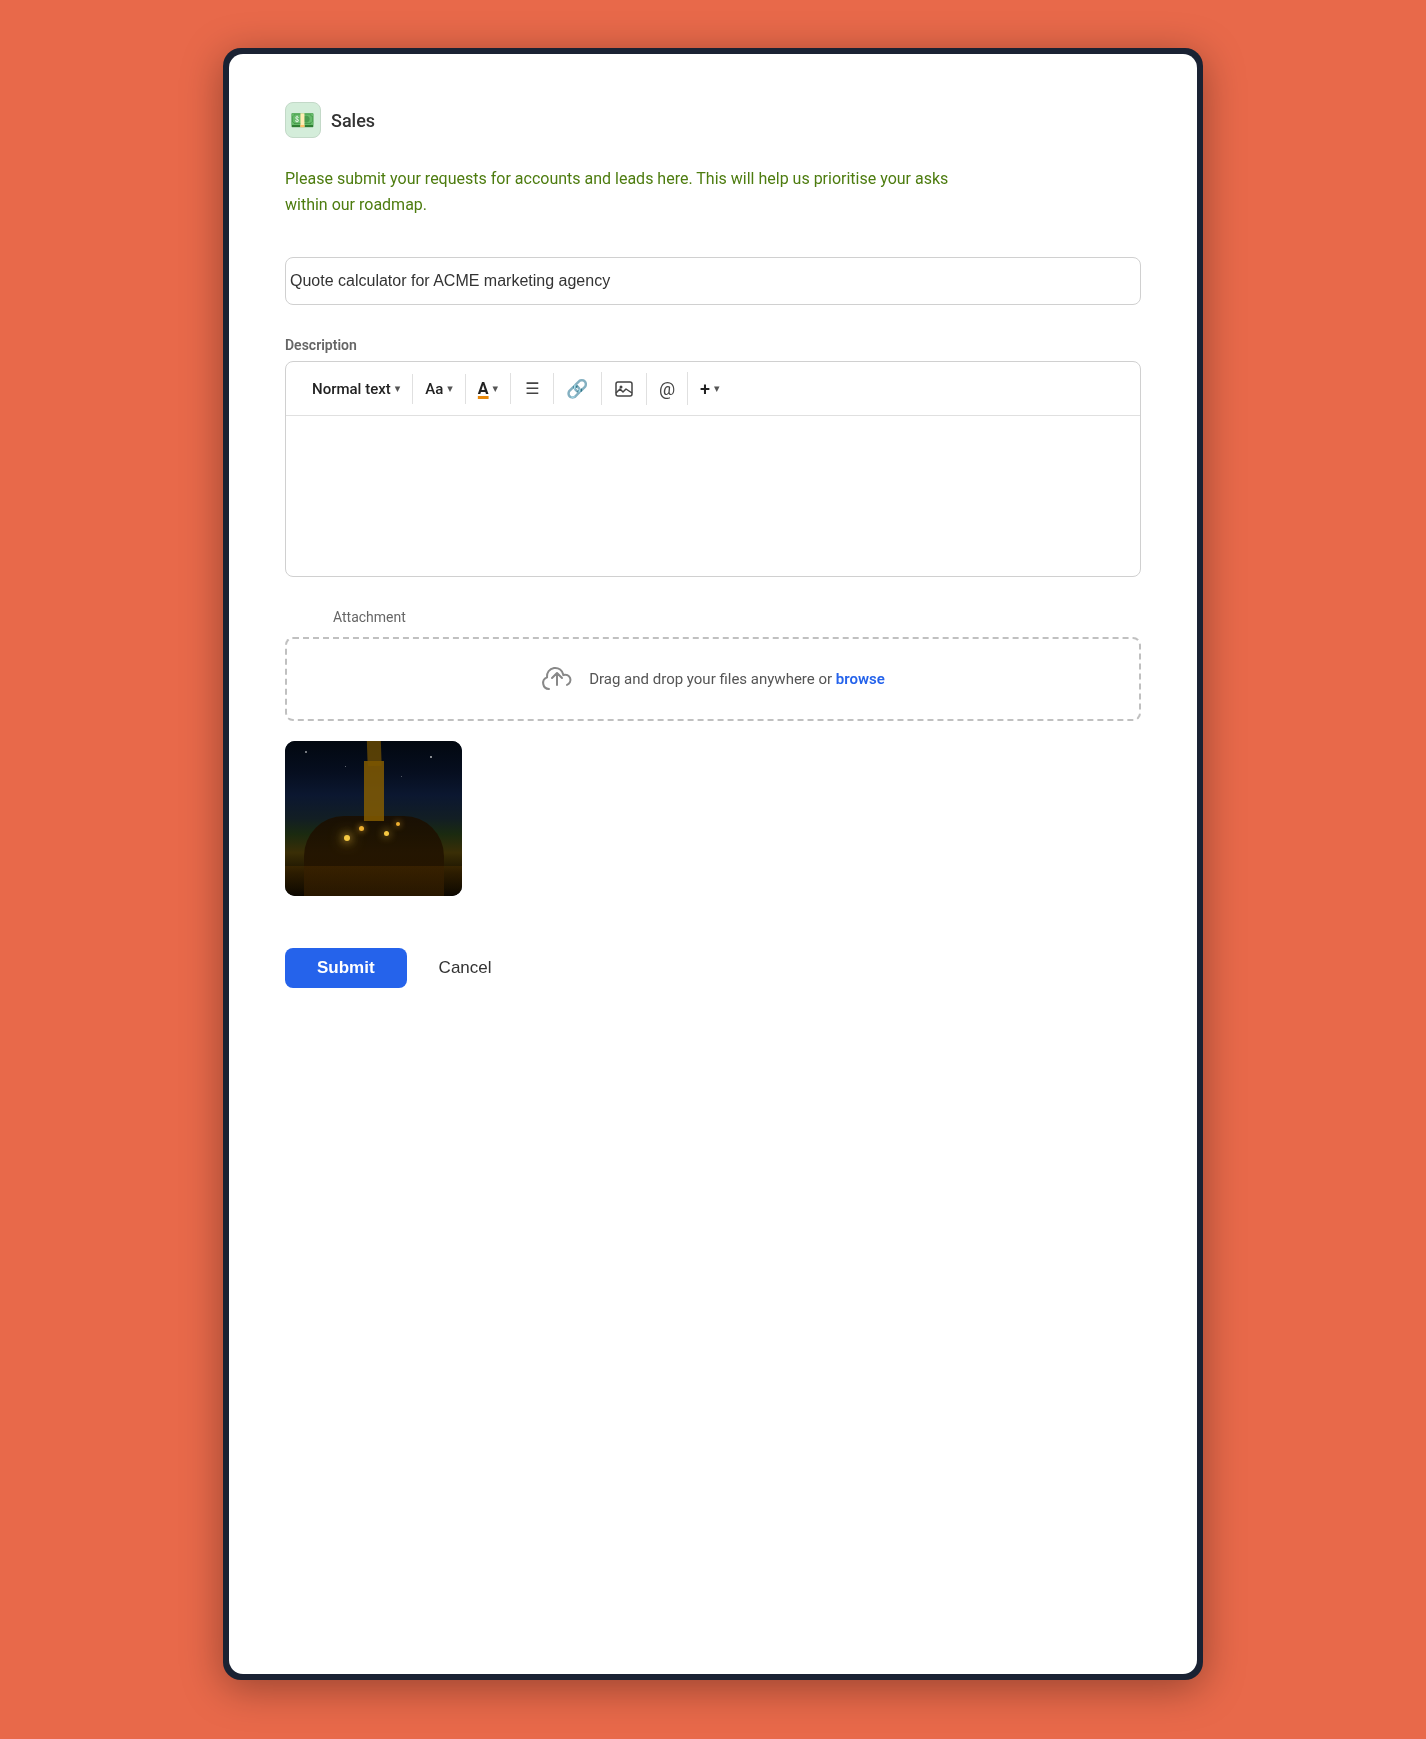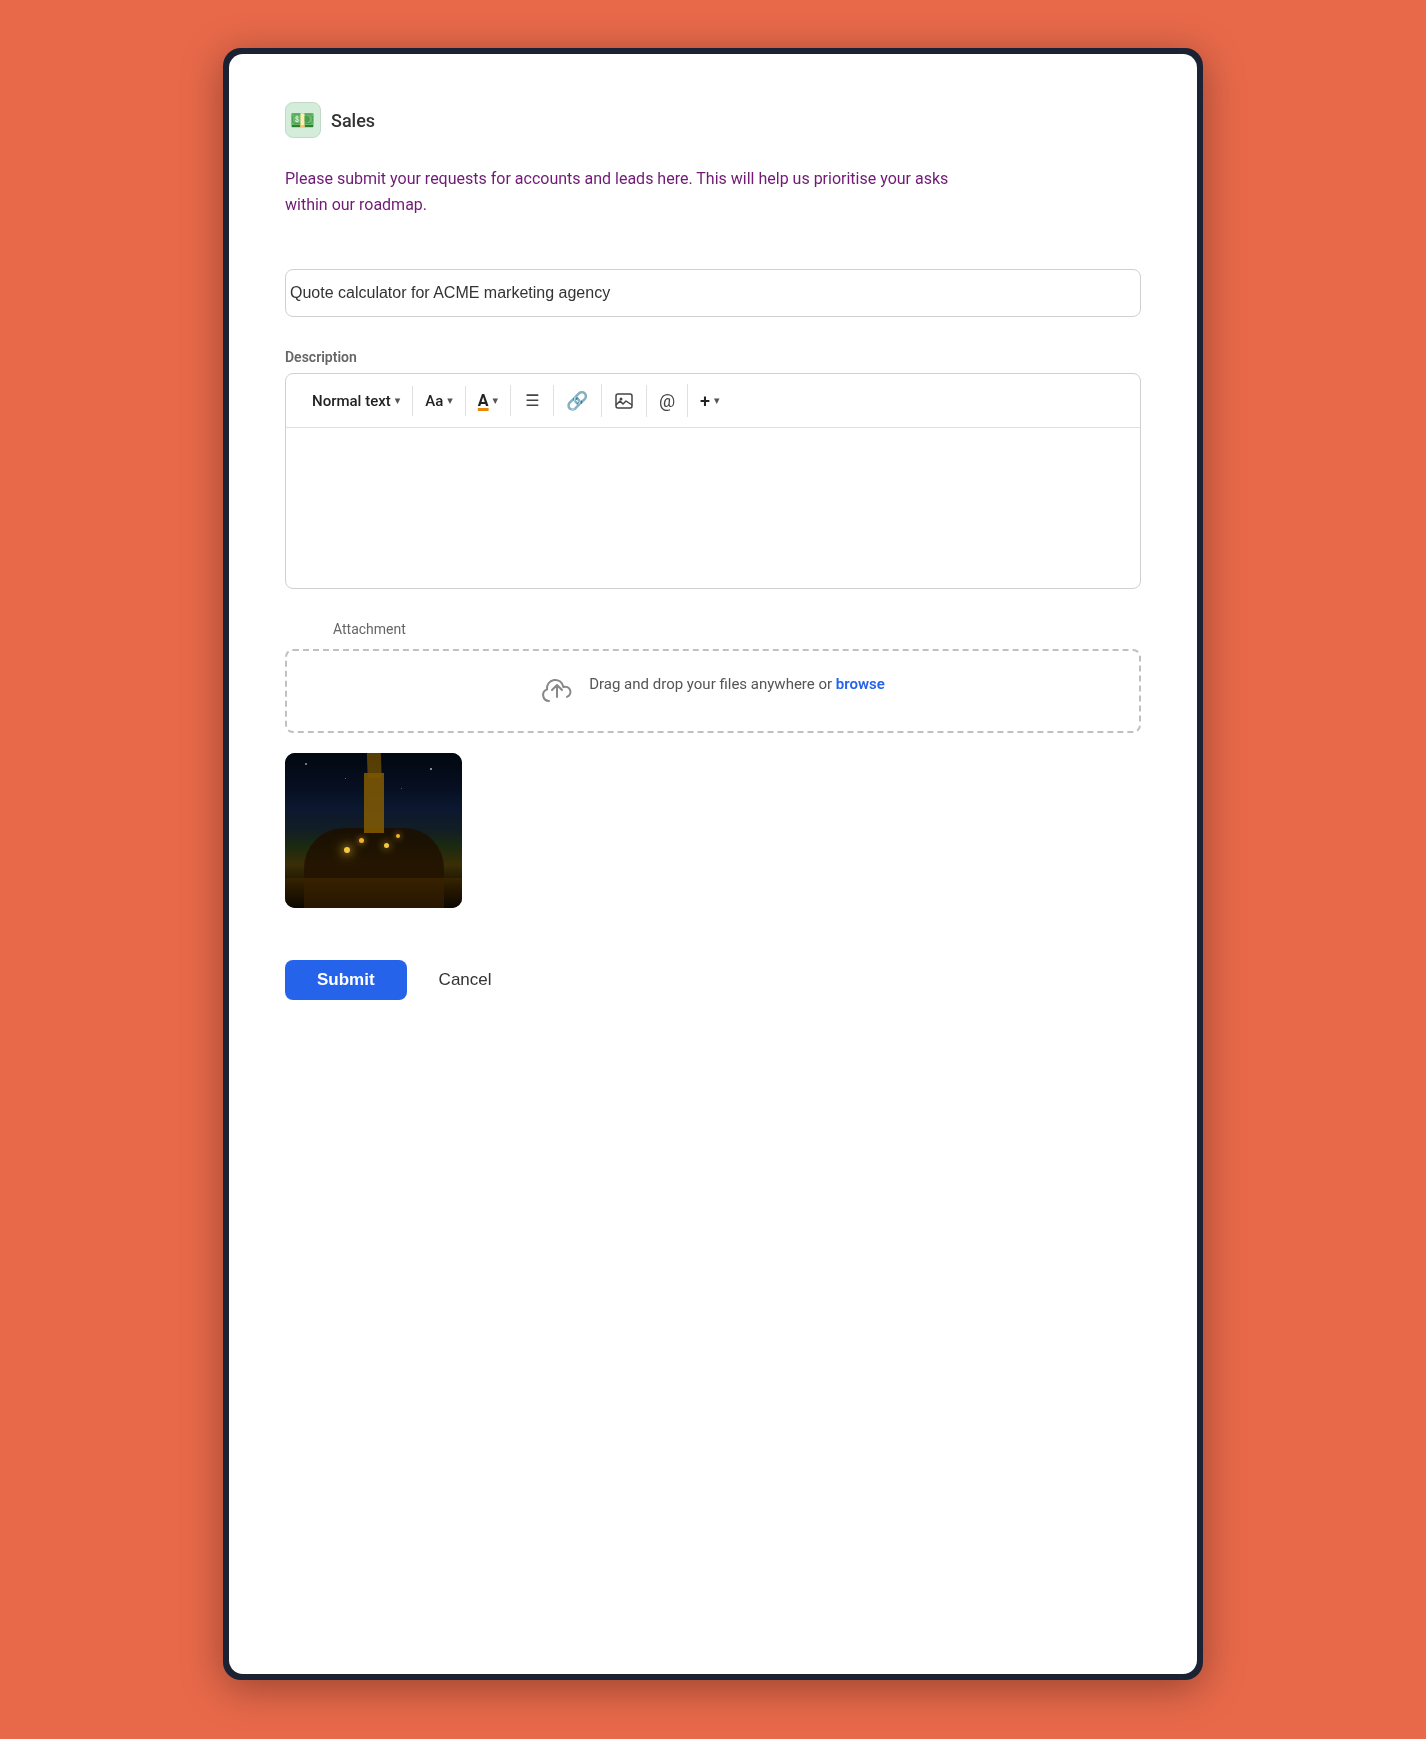--- a/index.html
+++ b/index.html
@@ -63,23 +63,23 @@
     .page-title {
       font-size: 42px;
       font-weight: 800;
       color: #0d1f3c;
       margin-bottom: 18px;
       line-height: 1.15;
     }
 
     .page-description {
       font-size: 16px;
-      color: #701a75;
+      color: #4d7c0f;
       line-height: 1.6;
-      margin-bottom: 52px;
+      margin-bottom: 40px;
       max-width: 680px;
     }
 
     .field-group {
       margin-bottom: 32px;
     }
 
     .field-label {
       font-size: 14px;
       font-weight: 600;
@@ -174,21 +174,21 @@
       color: #666;
       margin-bottom: 12px;
       margin-left: 48px;
     }
 
     .drop-zone {
       border: 2px dashed #c0c0c0;
       border-radius: 8px;
       padding: 24px;
       display: flex;
-      align-items: flex-start;
+      align-items: center;
       justify-content: center;
       gap: 16px;
       margin-bottom: 20px;
       cursor: pointer;
     }
 
     .drop-zone-text {
       font-size: 15px;
       color: #555;
     }

